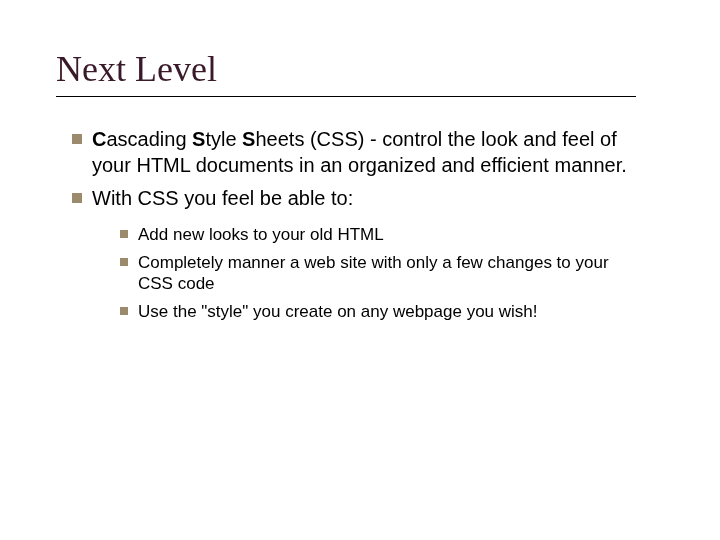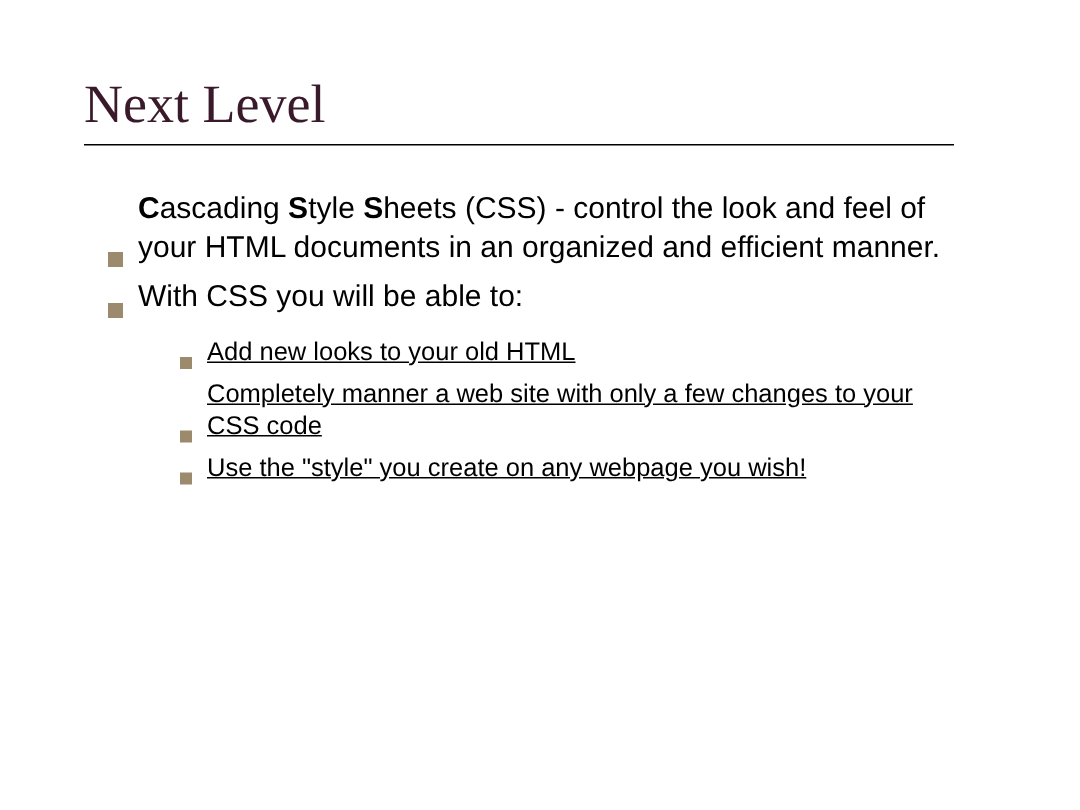--- a/index.html
+++ b/index.html
@@ -33,42 +33,41 @@
     width: 100%;
   }
   .body {
     font-size: 20px;
     line-height: 1.28;
     color: #000000;
     padding-left: 16px;
   }
   .bullet-row {
     display: flex;
-    align-items: flex-end;
+    align-items: flex-start;
     margin-bottom: 8px;
   }
   .bullet-marker {
     flex: 0 0 auto;
     width: 10px;
     height: 10px;
     background: #9c8a6d;
     margin-top: 7px;
     margin-right: 10px;
   }
   .sub-list {
     padding-left: 48px;
     margin-top: 12px;
   }
   .sub-row {
     display: flex;
-    align-items: flex-end;
+    align-items: flex-start;
     margin-bottom: 6px;
     font-size: 17px;
     line-height: 1.28;
-    text-decoration: underline;
   }
   .sub-marker {
     flex: 0 0 auto;
     width: 8px;
     height: 8px;
     background: #9c8a6d;
     margin-top: 6px;
     margin-right: 10px;
   }
   .bold-lead {
@@ -87,21 +86,21 @@
 
     <div class="bullet-row">
       <div class="bullet-marker"></div>
       <div>
         <span class="bold-lead">C</span><span>ascading </span><span class="bold-lead">S</span><span>tyle </span><span class="bold-lead">S</span><span>heets (CSS)</span><span> - control the look and feel of your HTML documents in an organized and efficient manner.</span>
       </div>
     </div>
 
     <div class="bullet-row">
       <div class="bullet-marker"></div>
-      <div>With CSS you will be able to:</div>
+      <div>With CSS you feel be able to:</div>
     </div>
 
     <div class="sub-list">
       <div class="sub-row">
         <div class="sub-marker"></div>
         <div>Add new looks to your old HTML</div>
       </div>
       <div class="sub-row">
         <div class="sub-marker"></div>
         <div>Completely manner a web site with only a few changes to your CSS code</div>

